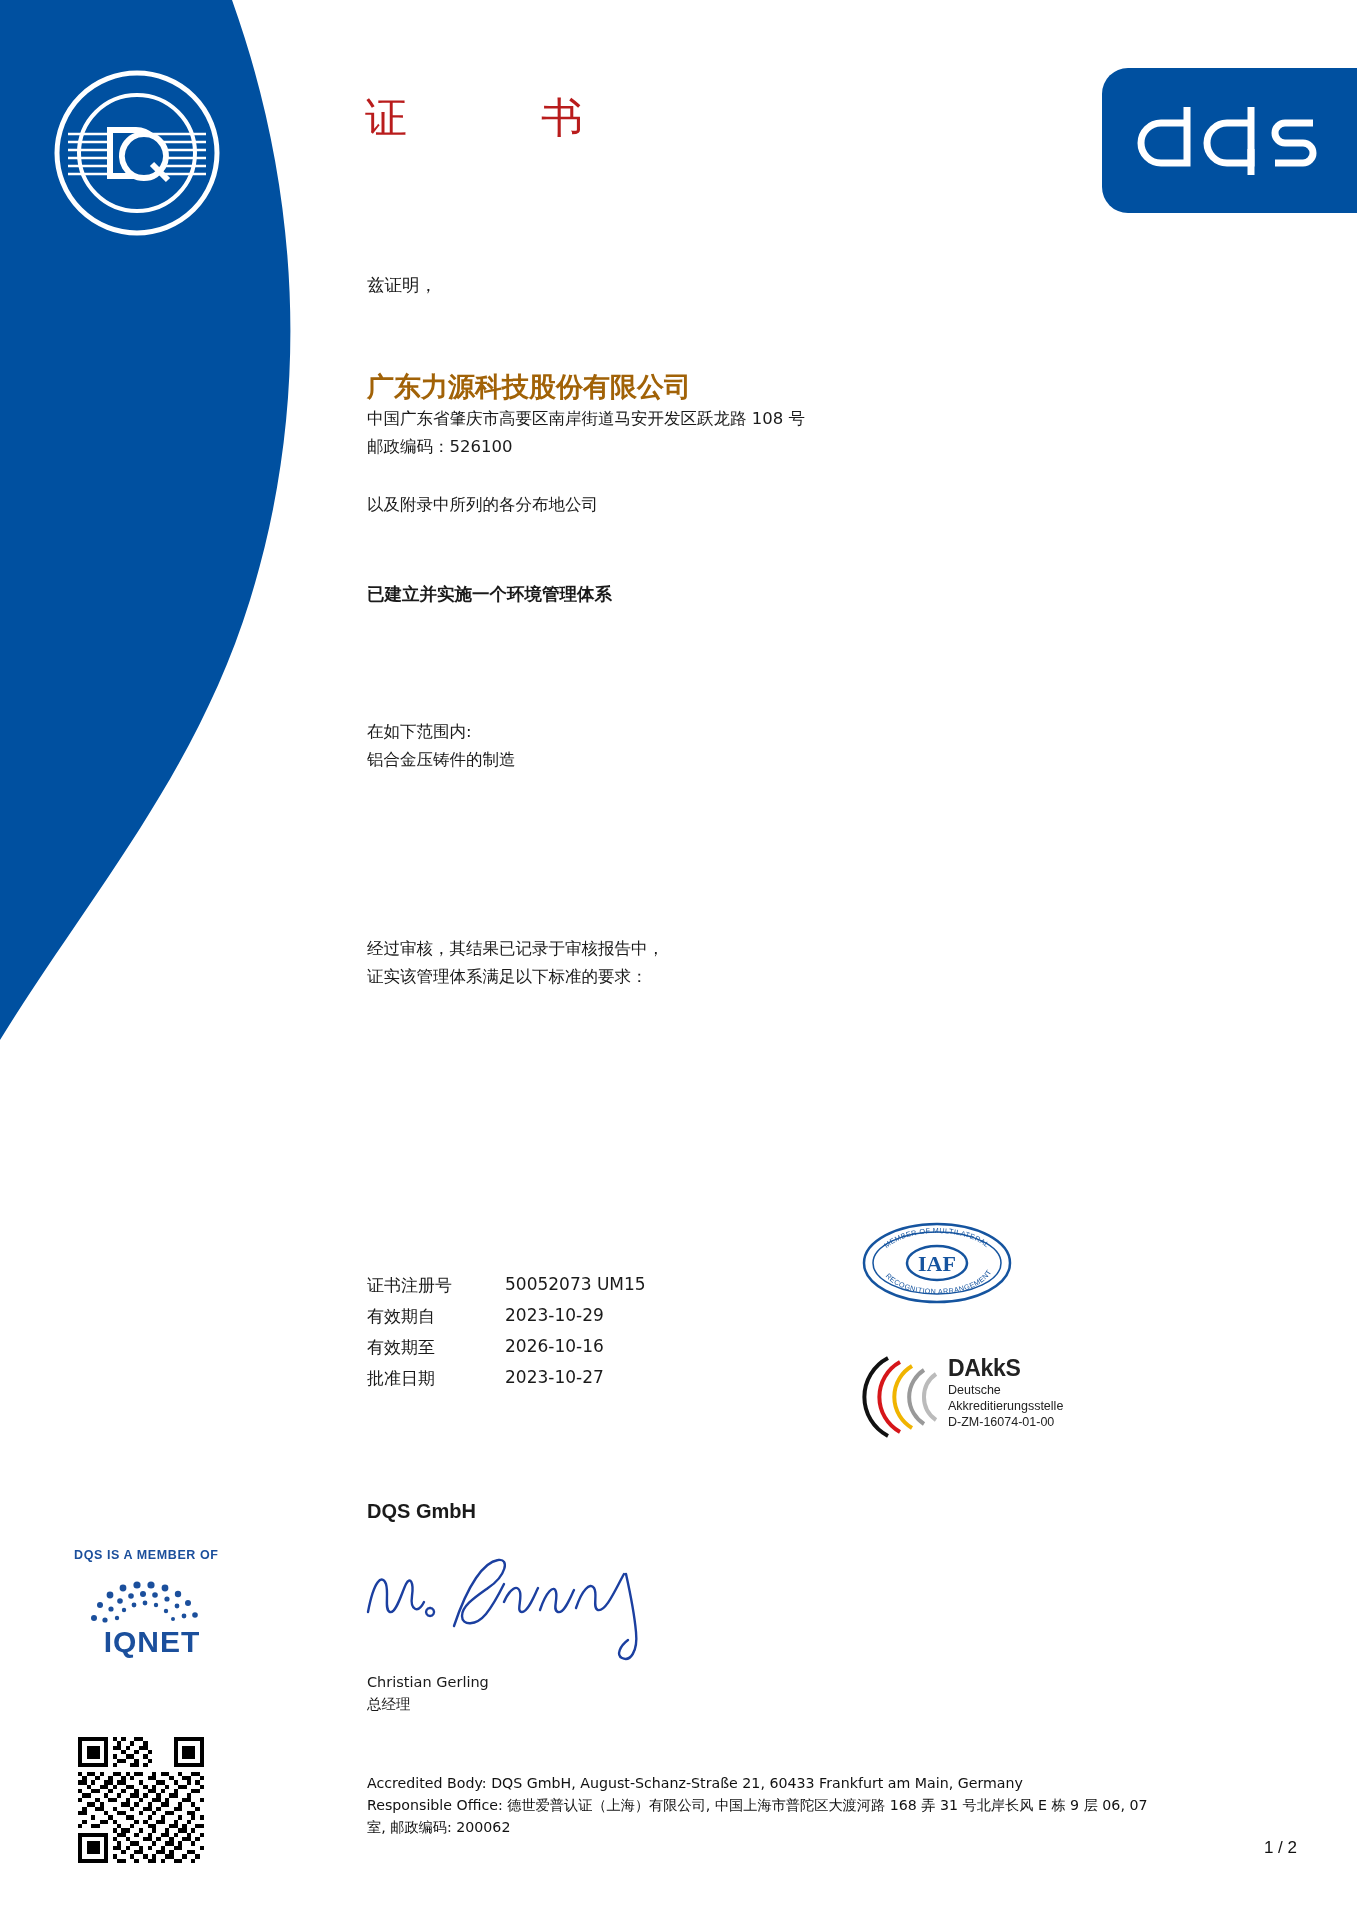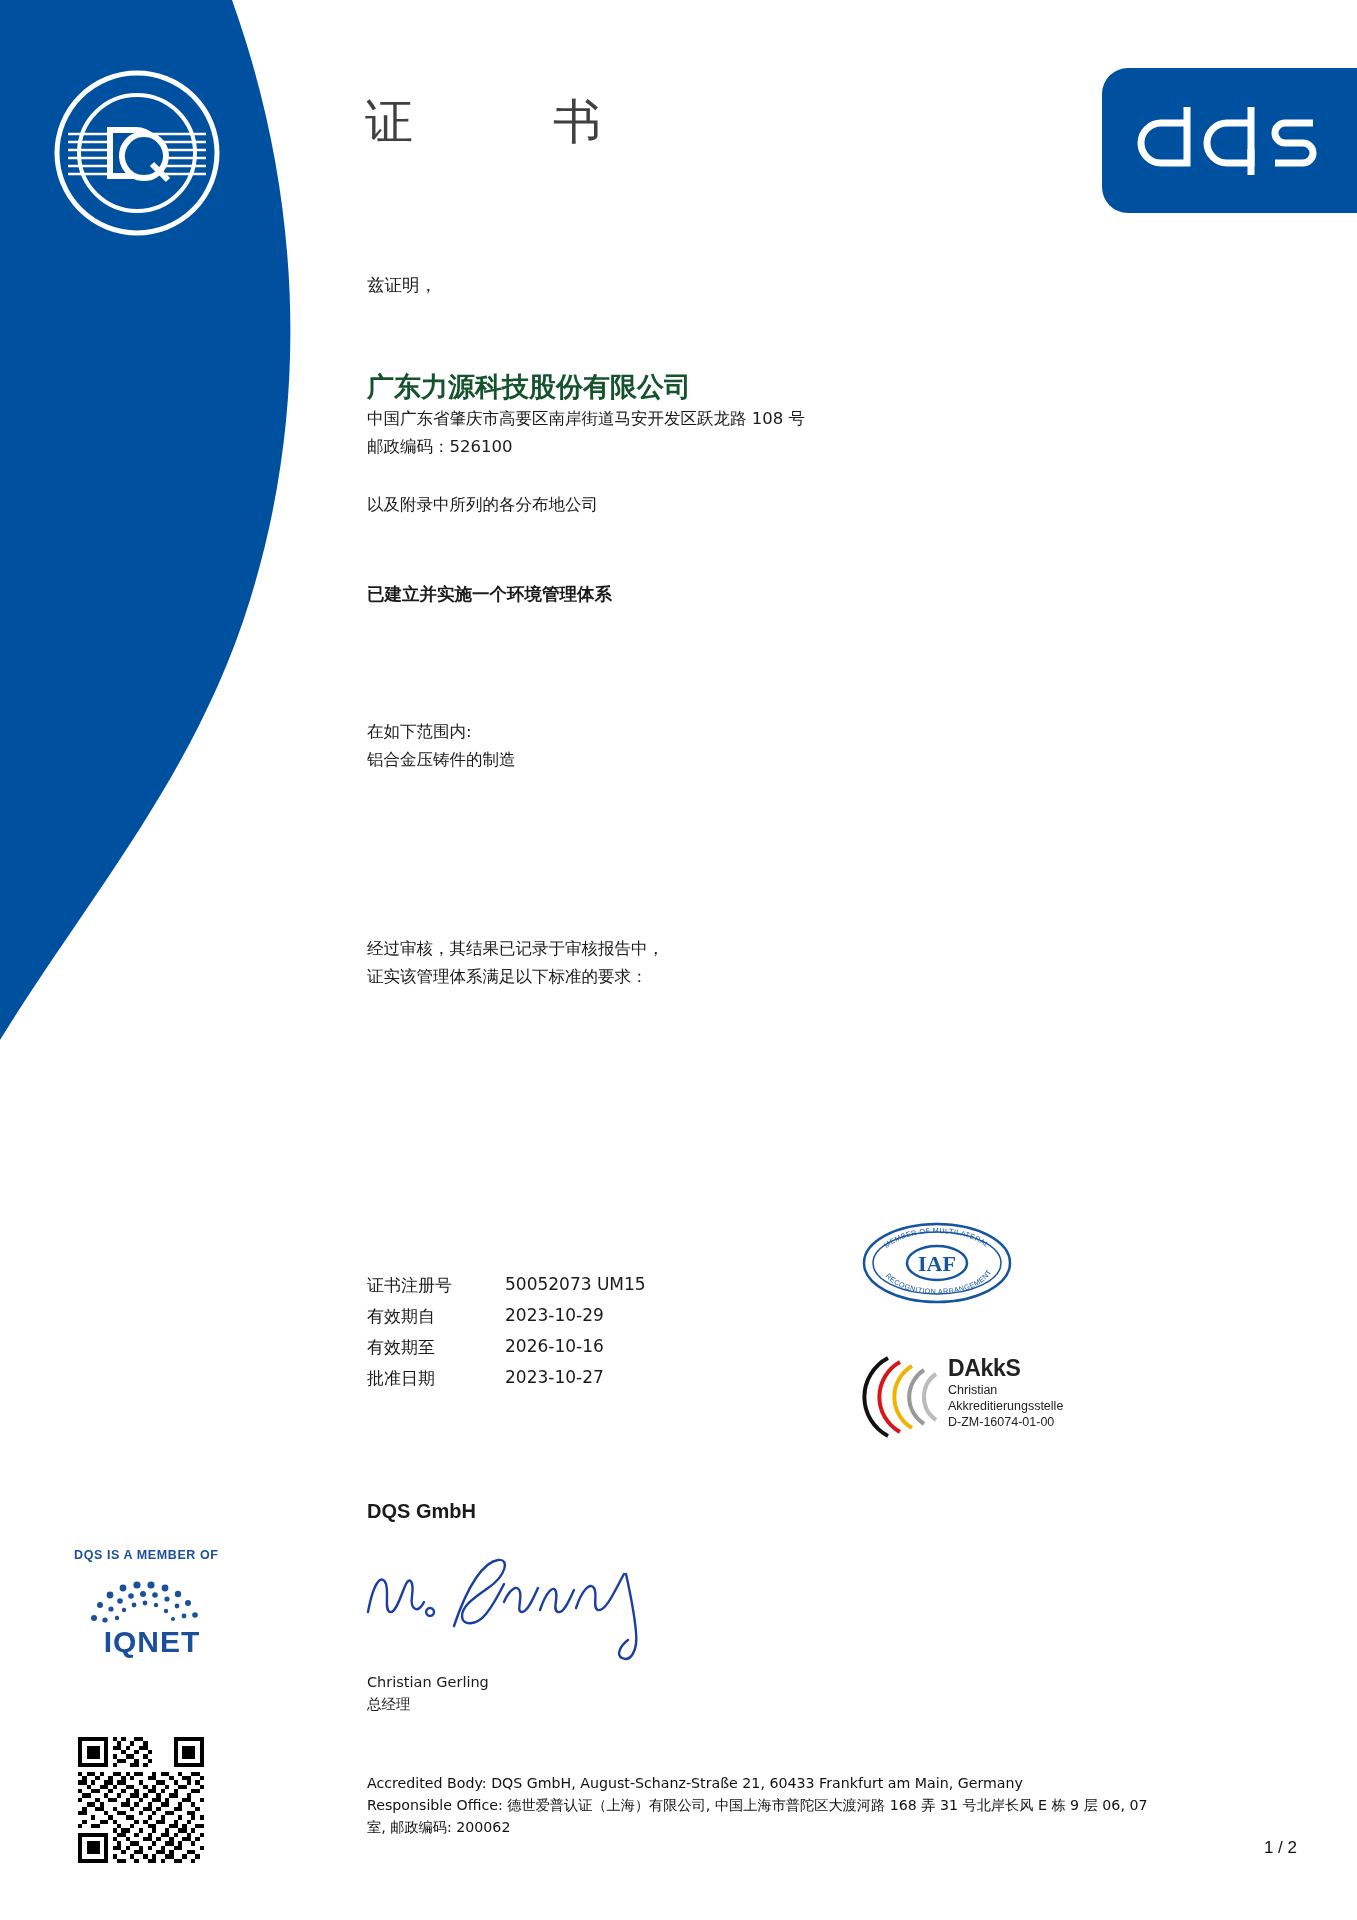--- a/index.html
+++ b/index.html
@@ -51,24 +51,24 @@
     align-items: center;
     justify-content: center;
   }
   .dqs-logo svg { display:block; }
 
   
   .cert-title {
     position: absolute;
     left: 365px;
     top: 90px;
-    font-size: 48px;
+    font-size: 42px;
     font-weight: 500;
     letter-spacing: 46px;
-    color: #404040;
+    color: #b91c1c;
     font-family: "DejaVu Sans", sans-serif;
   }
 
   
   .body-col {
     position: absolute;
     left: 367px;
     top: 270px;
     width: 860px;
   }
@@ -80,21 +80,21 @@
   }
   .t-small {
     font-size: 16.5px;
     line-height: 1.72;
     color: #1a1a1a;
     font-family: "DejaVu Sans", "Liberation Sans", sans-serif;
   }
   .company-name {
     font-size: 27px;
     font-weight: 700;
-    color: #14532d;
+    color: #a16207;
     margin-top: 68px;
     font-family: "DejaVu Sans", "Liberation Sans", sans-serif;
   }
   .addr {
   }
   .branches { margin-top: 30px; }
   .scope-head {
     margin-top: 62px;
     font-weight: 700;
     font-size: 17.5px;
@@ -357,21 +357,21 @@
     <g fill="none" stroke-width="4">
       <path d="M30,6 a44,44 0 0 0 0,78" stroke="#111111"></path>
       <path d="M42,10 a40,40 0 0 0 0,70" stroke="#d6161a"></path>
       <path d="M54,14 a36,36 0 0 0 0,62" stroke="#f0b400"></path>
       <path d="M66,18 a32,32 0 0 0 0,54" stroke="#999999"></path>
       <path d="M78,22 a28,28 0 0 0 0,46" stroke="#bbbbbb"></path>
     </g>
   </svg>
   <div class="dakks-text">
     <span class="big">DAkkS</span>
-    <div>Christian</div>
+    <div>Deutsche</div>
     <div>Akkreditierungsstelle</div>
     <div>D-ZM-16074-01-00</div>
   </div>
 
   <div class="sig-company">DQS GmbH</div>
   <svg class="signature" viewBox="0 0 330 130">
     <g fill="none" stroke="#1b3fa0" stroke-width="2.4" stroke-linecap="round">
       <path d="M10,72 C16,40 24,34 28,44 C31,54 26,70 32,72 C38,74 44,52 48,44 C52,36 56,42 54,56 C52,70 60,74 66,62"></path>
       <path d="M72,68 a4,4 0 1 0 0.1,0"></path>
       <path d="M96,86 C110,44 126,22 140,20 C152,18 148,36 130,48 C116,58 104,66 104,76 C104,86 118,86 128,74 C136,64 142,52 146,44"></path>

